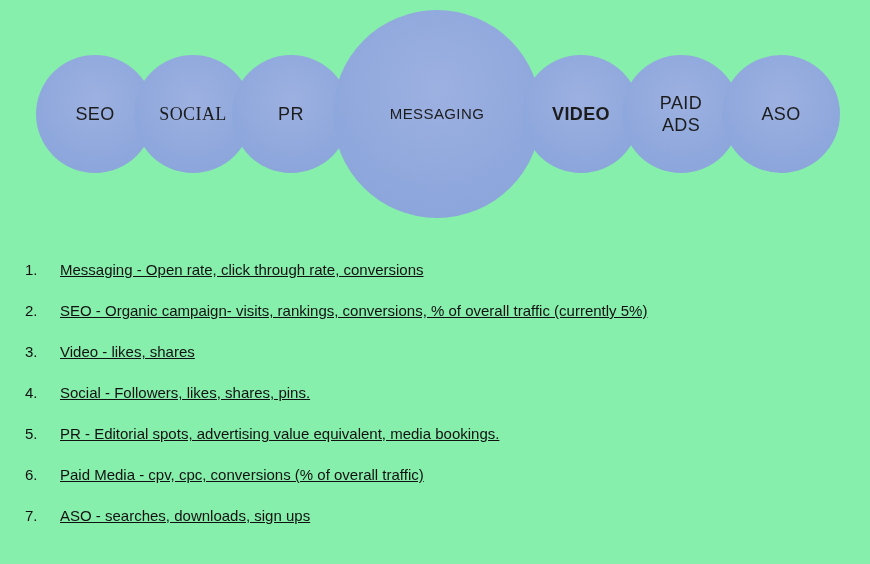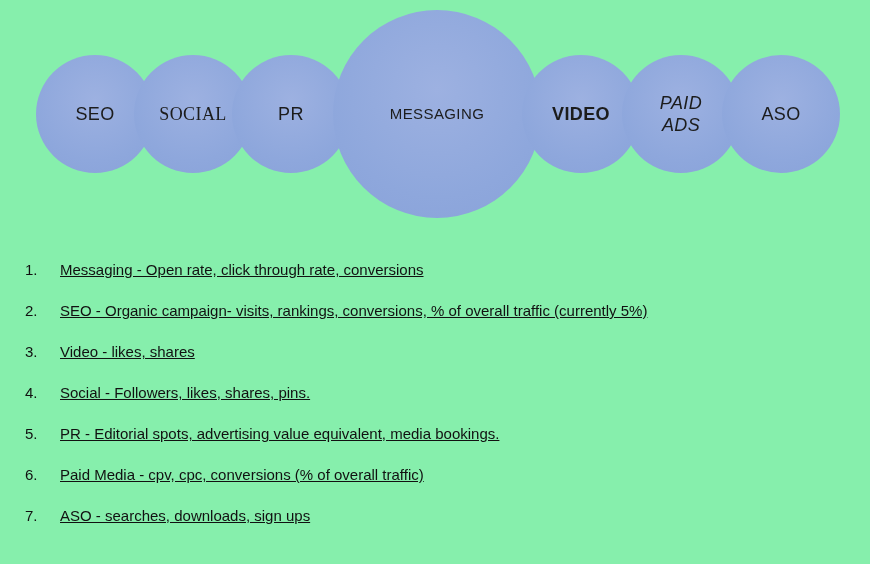--- a/index.html
+++ b/index.html
@@ -41,21 +41,20 @@
     color: #1c1c1c;
     text-align: center;
     letter-spacing: 0.4px;
     line-height: 1.25;
   }
   .circle.large .circle-label {
     font-size: 15px;
   }
   .circle-label.wrap {
     max-width: 66px; 
-    font-style: italic;
   }
 
   .c-seo       { left: 36px; }
   .c-social    { left: 134px; font-family: Liberation Serif, serif; }
   .c-pr        { left: 232px; }
   .c-messaging { left: 333px; }
   .c-video     { left: 522px; font-weight: bold; }
   .c-paidads   { left: 622px; }
   .c-aso       { left: 722px; }
 

